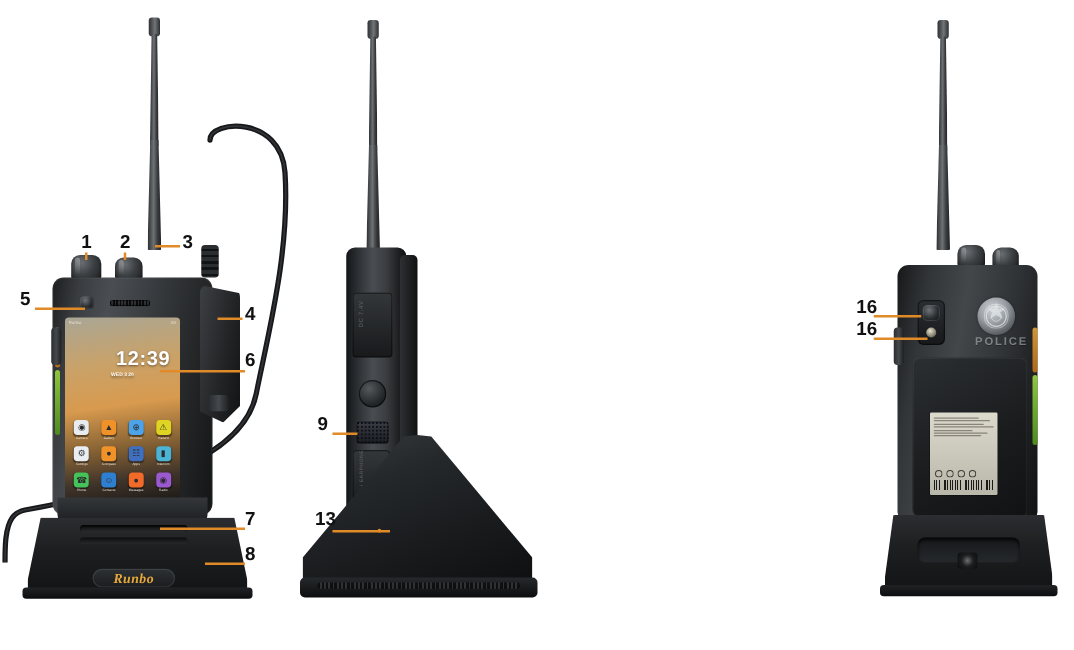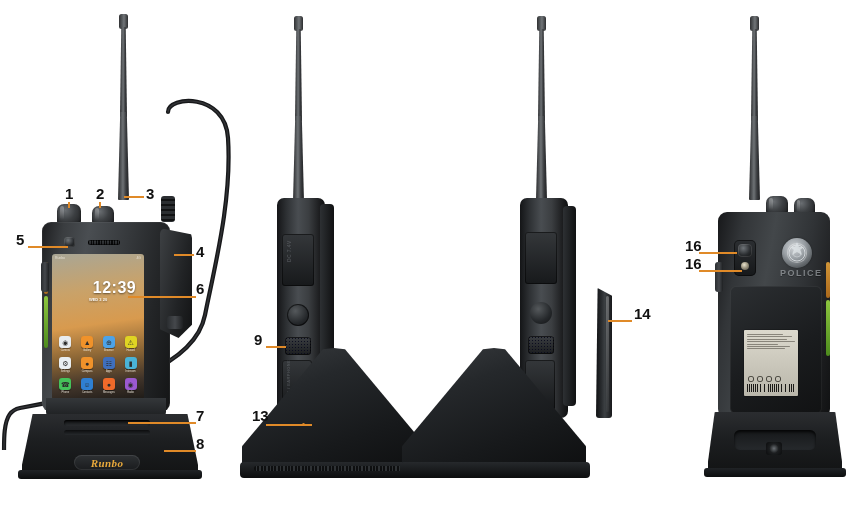--- a/index.html
+++ b/index.html
@@ -362,48 +362,20 @@
 
     <div class="callout-num" style="left:14px;top:332px;">9</div>
     <div class="leader" style="left:26px;top:346px;width:20px;"></div>
 
     <div class="callout-num" style="left:12px;top:408px;">13</div>
     <div class="leader" style="left:26px;top:424px;width:46px;"></div>
     <div class="leader-dot" style="left:62px;top:423px;"></div>
   </div>
 
 
-  <div class="abs" style="left:500px;top:0;width:190px;height:520px;">
-    <div class="ant-tip" style="left:37px;top:16px;width:9px;height:15px;"></div>
-    <div class="ant" style="left:38px;top:29px;width:7px;height:92px;clip-path:polygon(18% 0,82% 0,100% 100%,0 100%);"></div>
-    <div class="ant" style="left:36px;top:116px;width:11px;height:84px;clip-path:polygon(20% 0,80% 0,100% 100%,0 100%);"></div>
-
-    <div class="body-side" style="left:20px;top:198px;width:48px;height:220px;"></div>
-    <div class="abs" style="left:63px;top:206px;width:13px;height:200px;
-         background:linear-gradient(90deg,#2d3033,#101112);border-radius:4px;"></div>
-
-    <div class="port" style="left:25px;top:232px;width:32px;height:52px;"></div>
-    <div class="abs" style="left:30px;top:302px;width:22px;height:22px;border-radius:50%;
-         background:radial-gradient(circle at 38% 32%,#55595c,#25282b 60%,#111213);"></div>
-    <div class="dots" style="left:28px;top:336px;width:26px;height:18px;"></div>
-    <div class="port" style="left:25px;top:360px;width:30px;height:50px;"></div>
-
-    <div class="clip" style="left:96px;top:288px;width:16px;height:130px;
-         clip-path:polygon(10% 0,100% 6%,100% 100%,0 100%);"></div>
-    <div class="abs" style="left:106px;top:296px;width:3px;height:116px;
-         background:linear-gradient(180deg,rgba(255,255,255,.28),rgba(255,255,255,.04));border-radius:2px;"></div>
-
-    <div class="dock-tri" style="left:-98px;top:348px;width:184px;height:126px;
-         clip-path:polygon(50% 0,56% 1%,100% 78%,100% 100%,0 100%,0 78%,44% 1%);border-radius:10px;"></div>
-    <div class="abs" style="left:-100px;top:462px;width:190px;height:16px;
-         background:linear-gradient(180deg,#26292c,#0c0d0e);border-radius:4px;"></div>
-
-    <div class="callout-num" style="left:134px;top:306px;">14</div>
-    <div class="leader" style="left:108px;top:320px;width:24px;"></div>
-  </div>
 
   <div class="abs" style="left:690px;top:0;width:169px;height:520px;">
     <div class="ant-tip" style="left:60px;top:16px;width:9px;height:15px;"></div>
     <div class="ant" style="left:61px;top:29px;width:7px;height:92px;clip-path:polygon(18% 0,82% 0,100% 100%,0 100%);"></div>
     <div class="ant" style="left:59px;top:116px;width:11px;height:84px;clip-path:polygon(20% 0,80% 0,100% 100%,0 100%);"></div>
 
     <div class="knob" style="left:76px;top:196px;width:22px;height:20px;"></div>
     <div class="knob" style="left:104px;top:198px;width:21px;height:19px;"></div>
 
     <div class="body-back" style="left:28px;top:212px;width:112px;height:206px;"></div>

